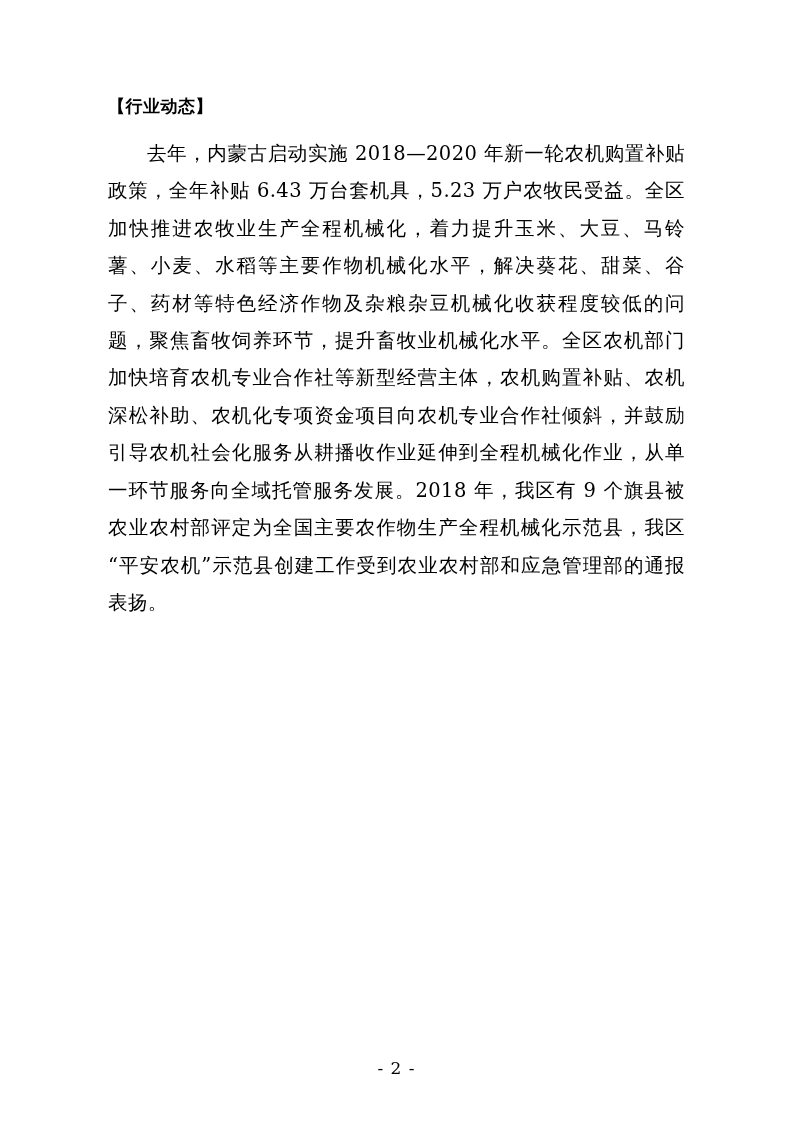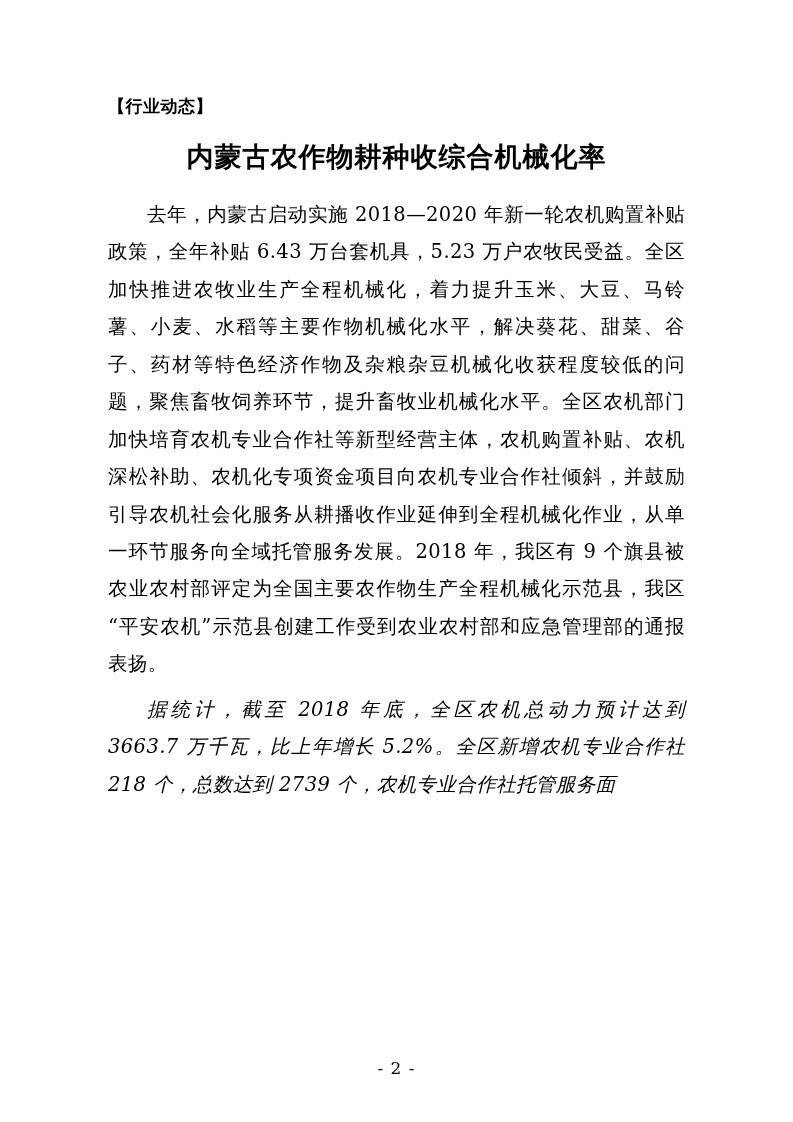--- a/index.html
+++ b/index.html
@@ -67,23 +67,21 @@
   }
 </style>
 </head>
 <body>
 
 <div class="page">
 
   <div class="category-tag">【行业动态】</div>
 
   <h1 class="doc-title">
-    <span class="title-line">内蒙古农作物耕种收综合机械化率</span>
   </h1>
 
   <div class="body-text">
     <p>去年，内蒙古启动实施 2018—2020 年新一轮农机购置补贴政策，全年补贴 6.43 万台套机具，5.23 万户农牧民受益。全区加快推进农牧业生产全程机械化，着力提升玉米、大豆、马铃薯、小麦、水稻等主要作物机械化水平，解决葵花、甜菜、谷子、药材等特色经济作物及杂粮杂豆机械化收获程度较低的问题，聚焦畜牧饲养环节，提升畜牧业机械化水平。全区农机部门加快培育农机专业合作社等新型经营主体，农机购置补贴、农机深松补助、农机化专项资金项目向农机专业合作社倾斜，并鼓励引导农机社会化服务从耕播收作业延伸到全程机械化作业，从单一环节服务向全域托管服务发展。2018 年，我区有 9 个旗县被农业农村部评定为全国主要农作物生产全程机械化示范县，我区“平安农机”示范县创建工作受到农业农村部和应急管理部的通报表扬。</p>
-    <p>据统计，截至 2018 年底，全区农机总动力预计达到 3663.7 万千瓦，比上年增长 5.2%。全区新增农机专业合作社 218 个，总数达到 2739 个，农机专业合作社托管服务面</p>
   </div>
 
   <div class="page-number">- 2 -</div>
 
 </div>
 
 </body></html>

